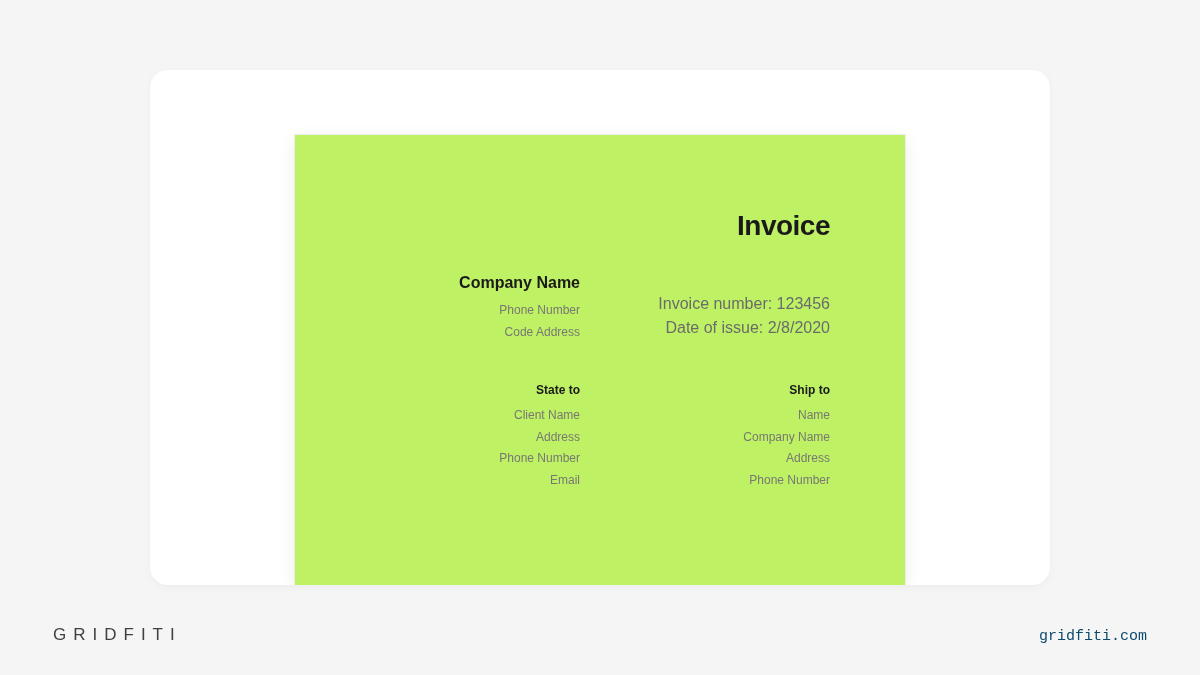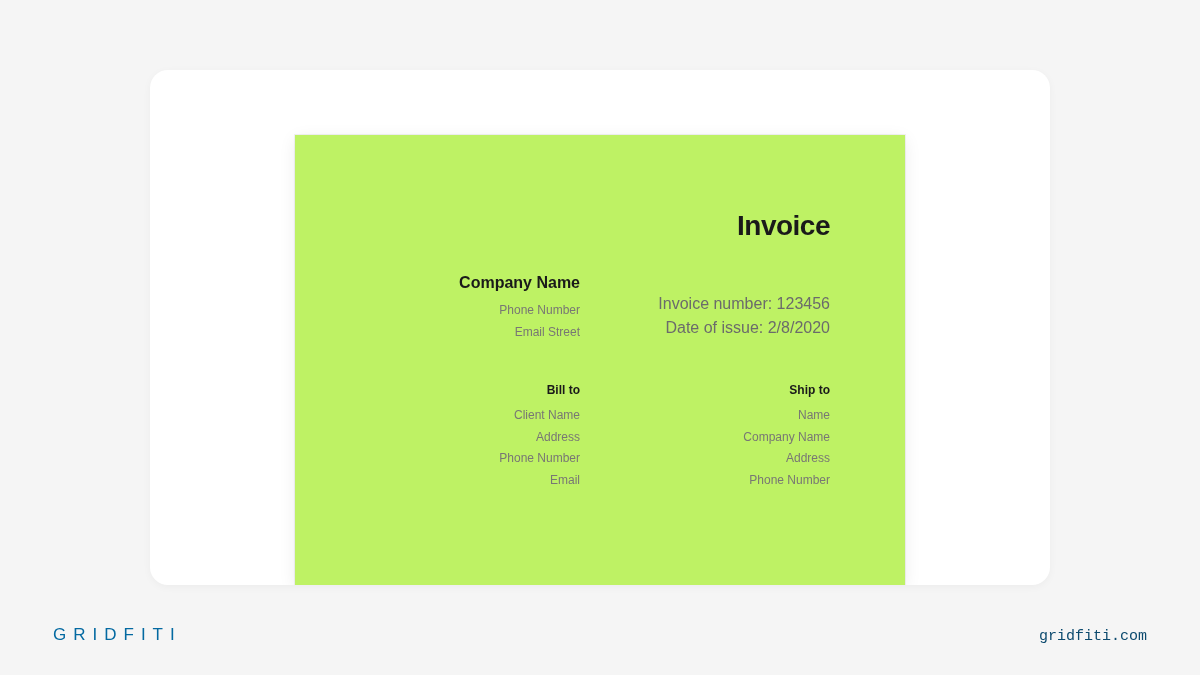--- a/index.html
+++ b/index.html
@@ -85,21 +85,21 @@
       font-weight: 600;
       color: #1a1a1a;
       margin-bottom: 8px;
     }
     .watermark-left {
       position: absolute;
       left: 53px;
       bottom: 30px;
       font-size: 17px;
       letter-spacing: 7px;
-      color: #0369a1;
+      color: #404040;
       font-weight: 400;
     }
     .watermark-right {
       position: absolute;
       right: 53px;
       bottom: 30px;
       font-size: 15px;
       color: #0c4a6e;
       font-weight: 400;
       font-family: Liberation Mono, monospace;
@@ -110,31 +110,31 @@
 
 <div class="outer-card">
   <div class="inner-doc">
 
     <h1 class="page-title">Invoice</h1>
 
     <div class="header-row">
       <div class="company-block">
         <div class="company-name">Company Name</div>
         <div class="meta-line">Phone Number</div>
-        <div class="meta-line">Email Street</div>
+        <div class="meta-line">Code Address</div>
       </div>
       <div class="invoice-meta">
         <div class="meta-line">Invoice number: 123456</div>
         <div class="meta-line">Date of issue: 2/8/2020</div>
       </div>
     </div>
 
     <div class="addresses-row">
       <div class="addr-block">
-        <div class="addr-title">Bill to</div>
+        <div class="addr-title">State to</div>
         <div class="meta-line">Client Name</div>
         <div class="meta-line">Address</div>
         <div class="meta-line">Phone Number</div>
         <div class="meta-line">Email</div>
       </div>
       <div class="addr-block">
         <div class="addr-title">Ship to</div>
         <div class="meta-line">Name</div>
         <div class="meta-line">Company Name</div>
         <div class="meta-line">Address</div>

